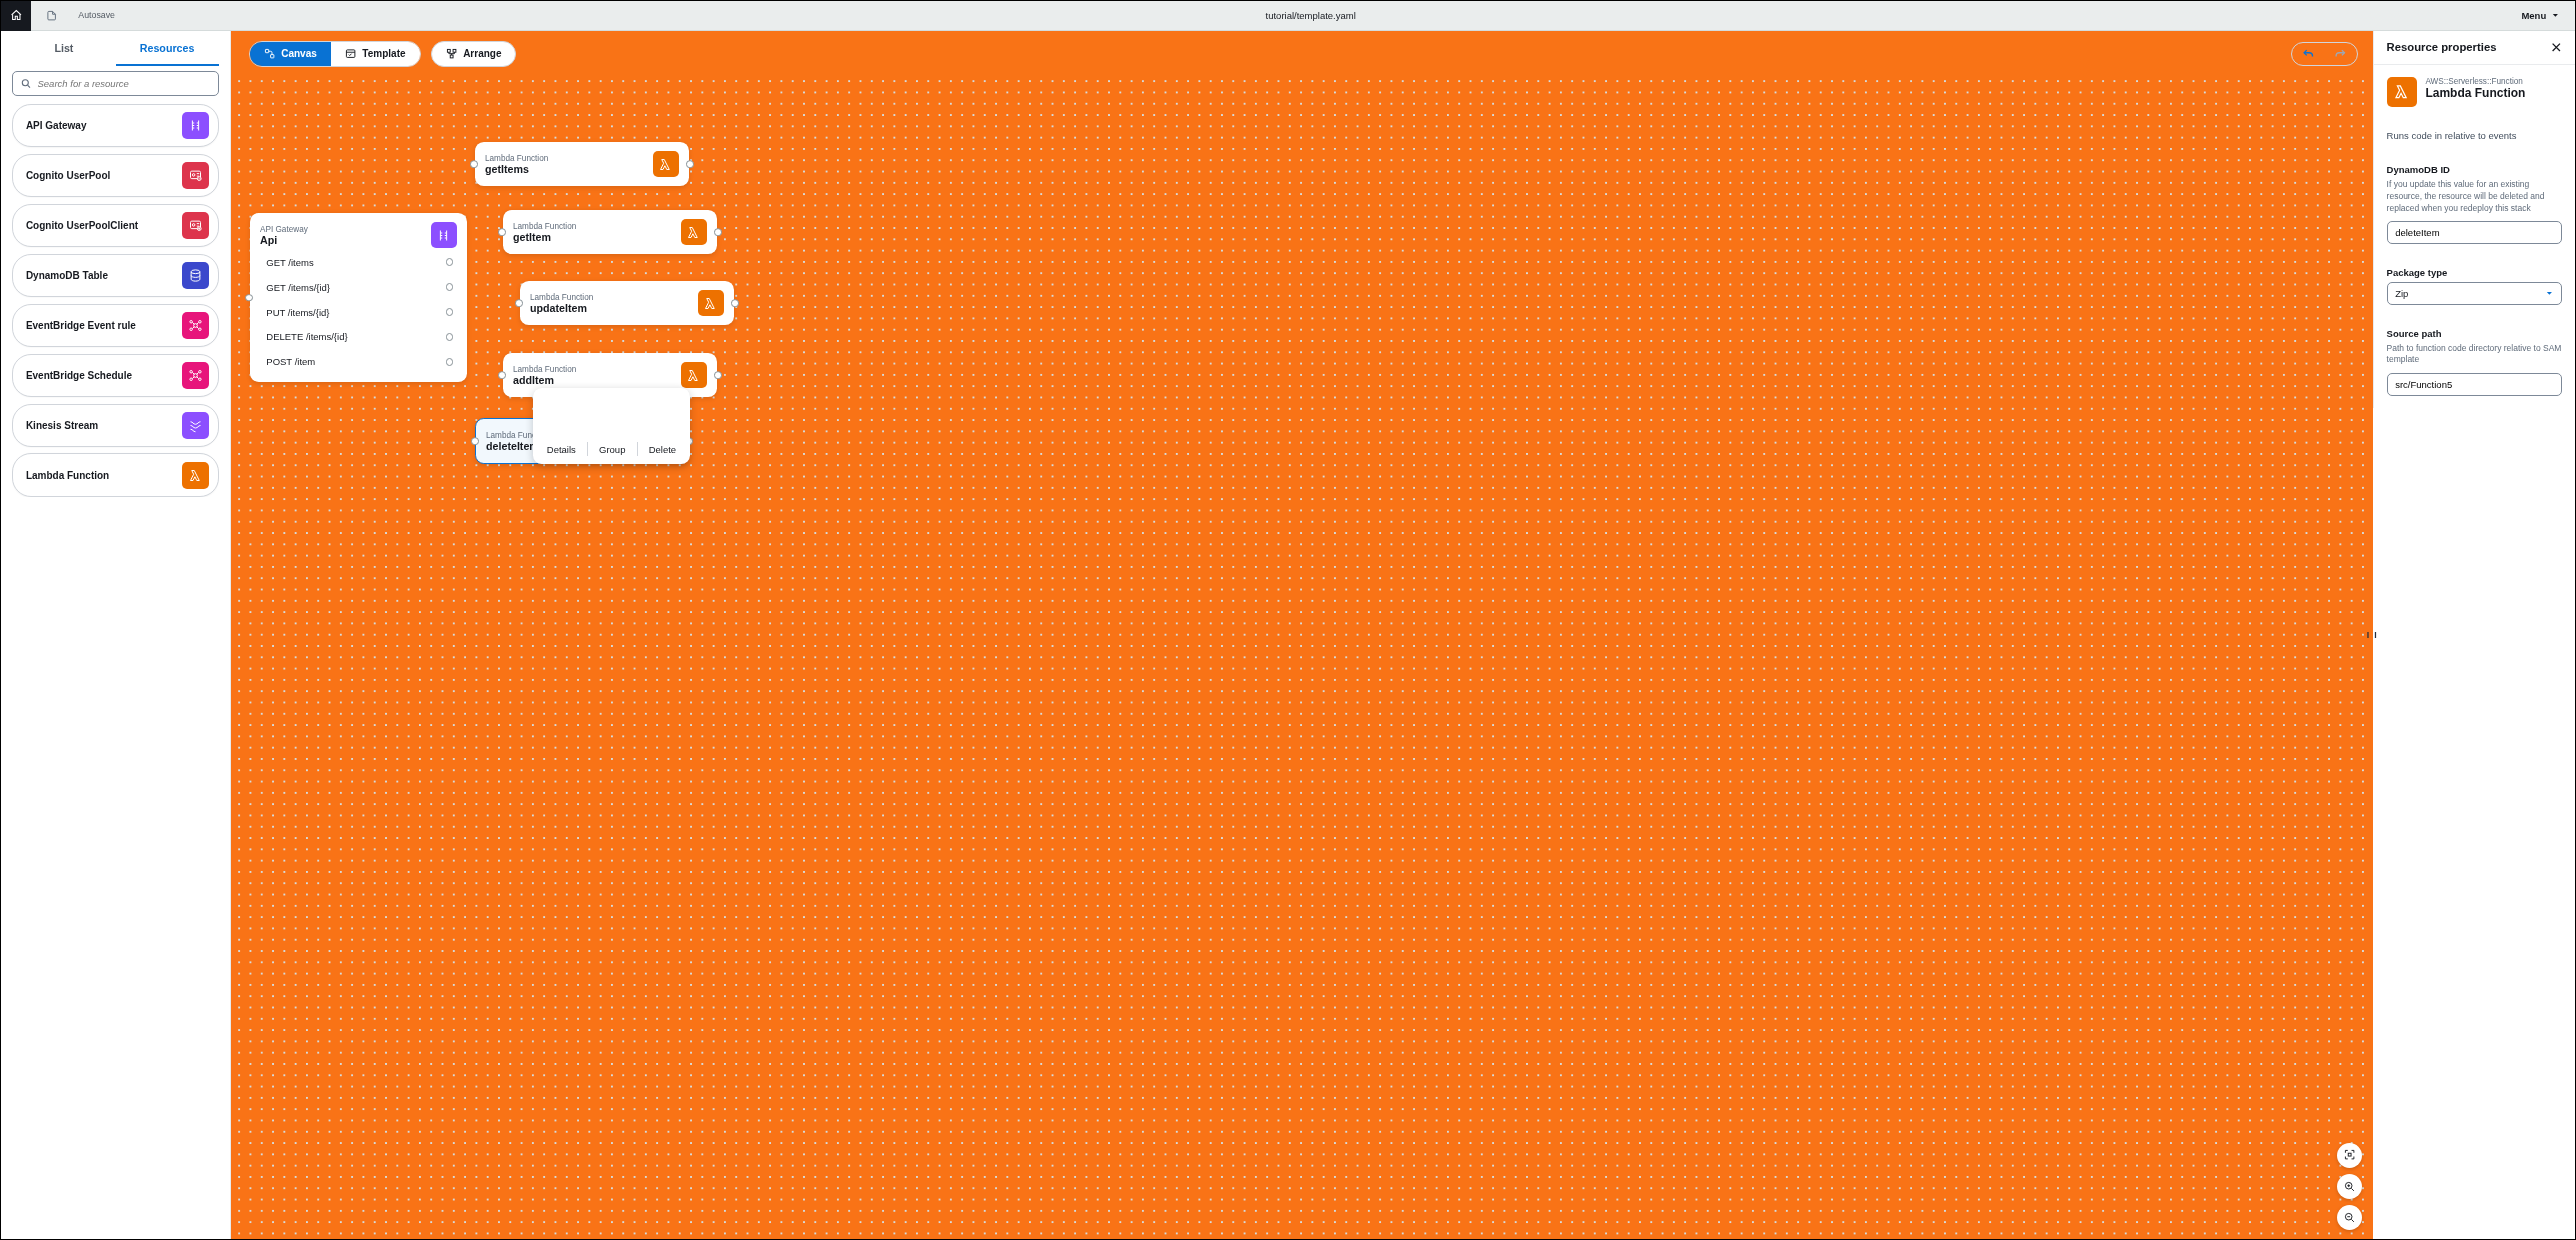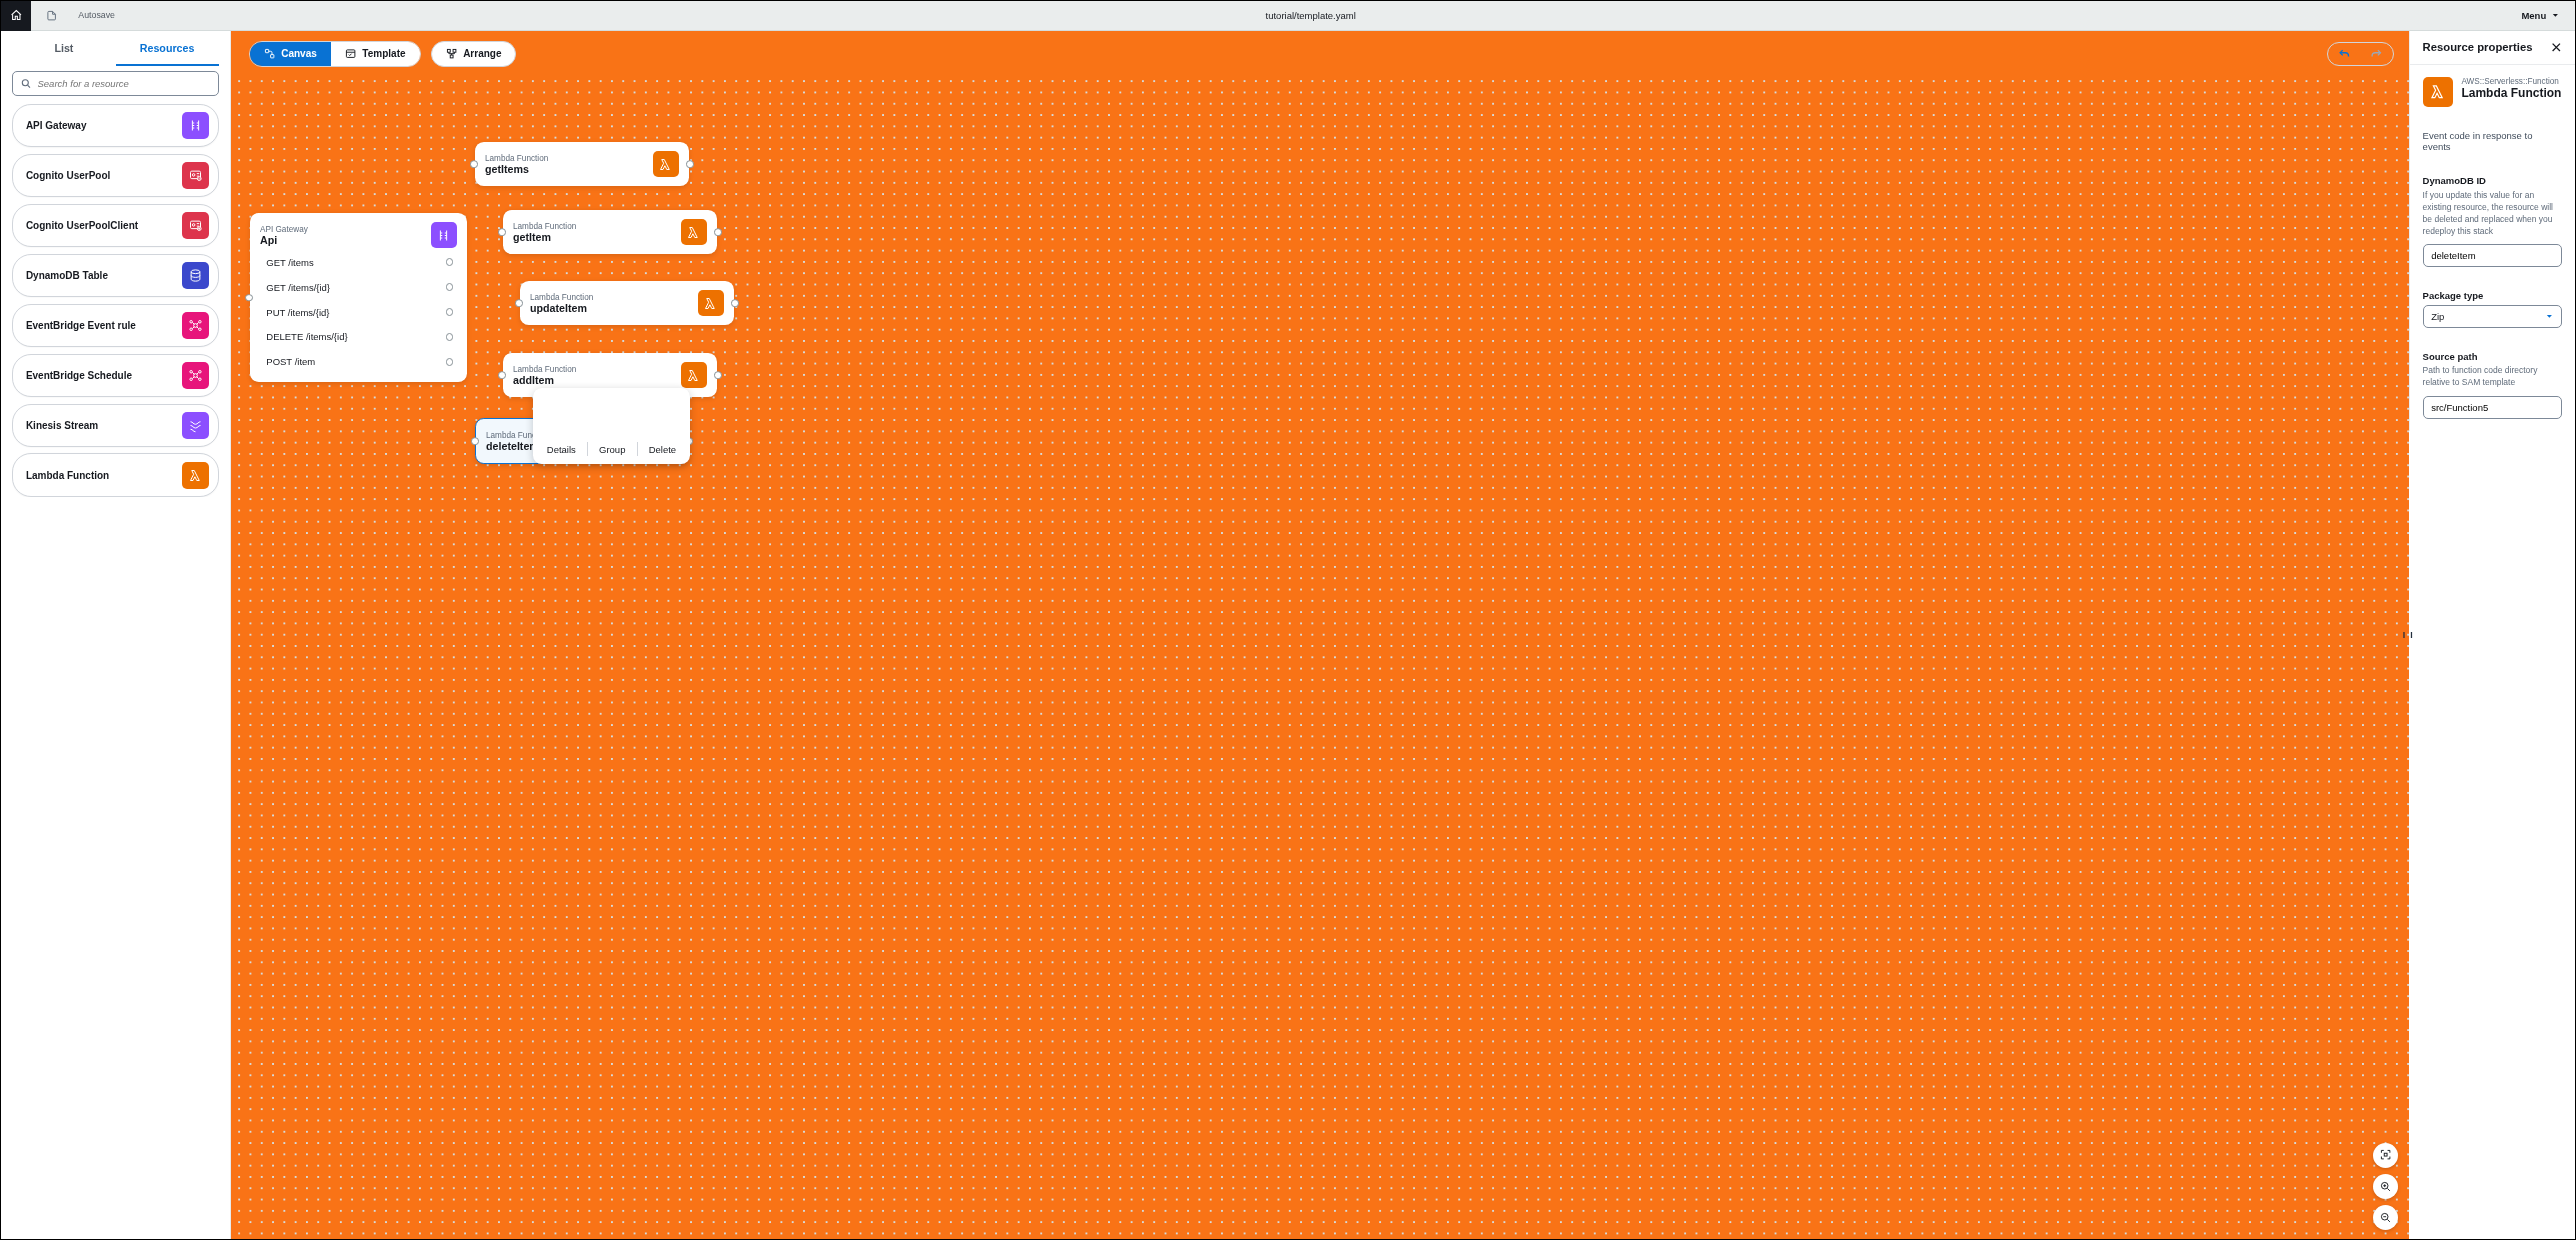--- a/index.html
+++ b/index.html
@@ -132,21 +132,21 @@
     position: absolute; right: 11.3px; bottom: 8.8px; display: flex; flex-direction: column; gap: 6.3px;
   }
   .zoom-ctrls div {
     width: 25px; height: 25px; border-radius: 50%; background: #fff;
     display:flex; align-items:center; justify-content:center; box-shadow: 0 1.3px 3.8px rgba(0,0,0,0.18);
     cursor: pointer;
   }
 
   
   .prop-panel {
-    width: 166px; background:#fff; border-left:0.6px solid #e9ebed; display:flex; flex-direction:column;
+    width: 202px; background:#fff; border-left:0.6px solid #e9ebed; display:flex; flex-direction:column;
     padding: 0;
   }
   .prop-header {
     display:flex; align-items:center; justify-content:space-between;
     padding: 10px 12.6px; border-bottom:0.6px solid #e9ebed;
   }
   .prop-header h2 { font-size: 11.3px; font-weight: 800; }
   .prop-body { padding: 12.6px; display:flex; flex-direction:column; gap: 23px; overflow:auto; }
   .prop-hero { display:flex; gap: 8.8px; align-items:flex-start; }
   .prop-hero .micon { width: 30px; height: 30px; border-radius:5px; display:flex;align-items:center;justify-content:center;color:#fff; flex-shrink:0;}
@@ -506,21 +506,21 @@
           <div class="micon ic-orange">
             <svg width="17.6" height="17.6" viewBox="0 0 24 24" fill="none" stroke="#fff" stroke-width="1.6">
                 <path d="M6 4h4l8 16h-4l-3-6-3 6H4l5-10-3-6z"></path>
               </svg>
           </div>
           <div>
             <div class="type">AWS::Serverless::Function</div>
             <div class="title">Lambda Function</div>
           </div>
         </div>
-        <div class="prop-desc">Event code in response to events</div>
+        <div class="prop-desc">Runs code in relative to events</div>
 
         <div class="field">
           <label class="fl">DynamoDB ID</label>
           <div class="help">If you update this value for an existing resource, the resource will be deleted and replaced when you redeploy this stack</div>
           <input class="text-input" value="deleteItem" style="">
         </div>
 
         <div class="field">
           <label class="fl">Package type</label>
           <div class="select-input">

